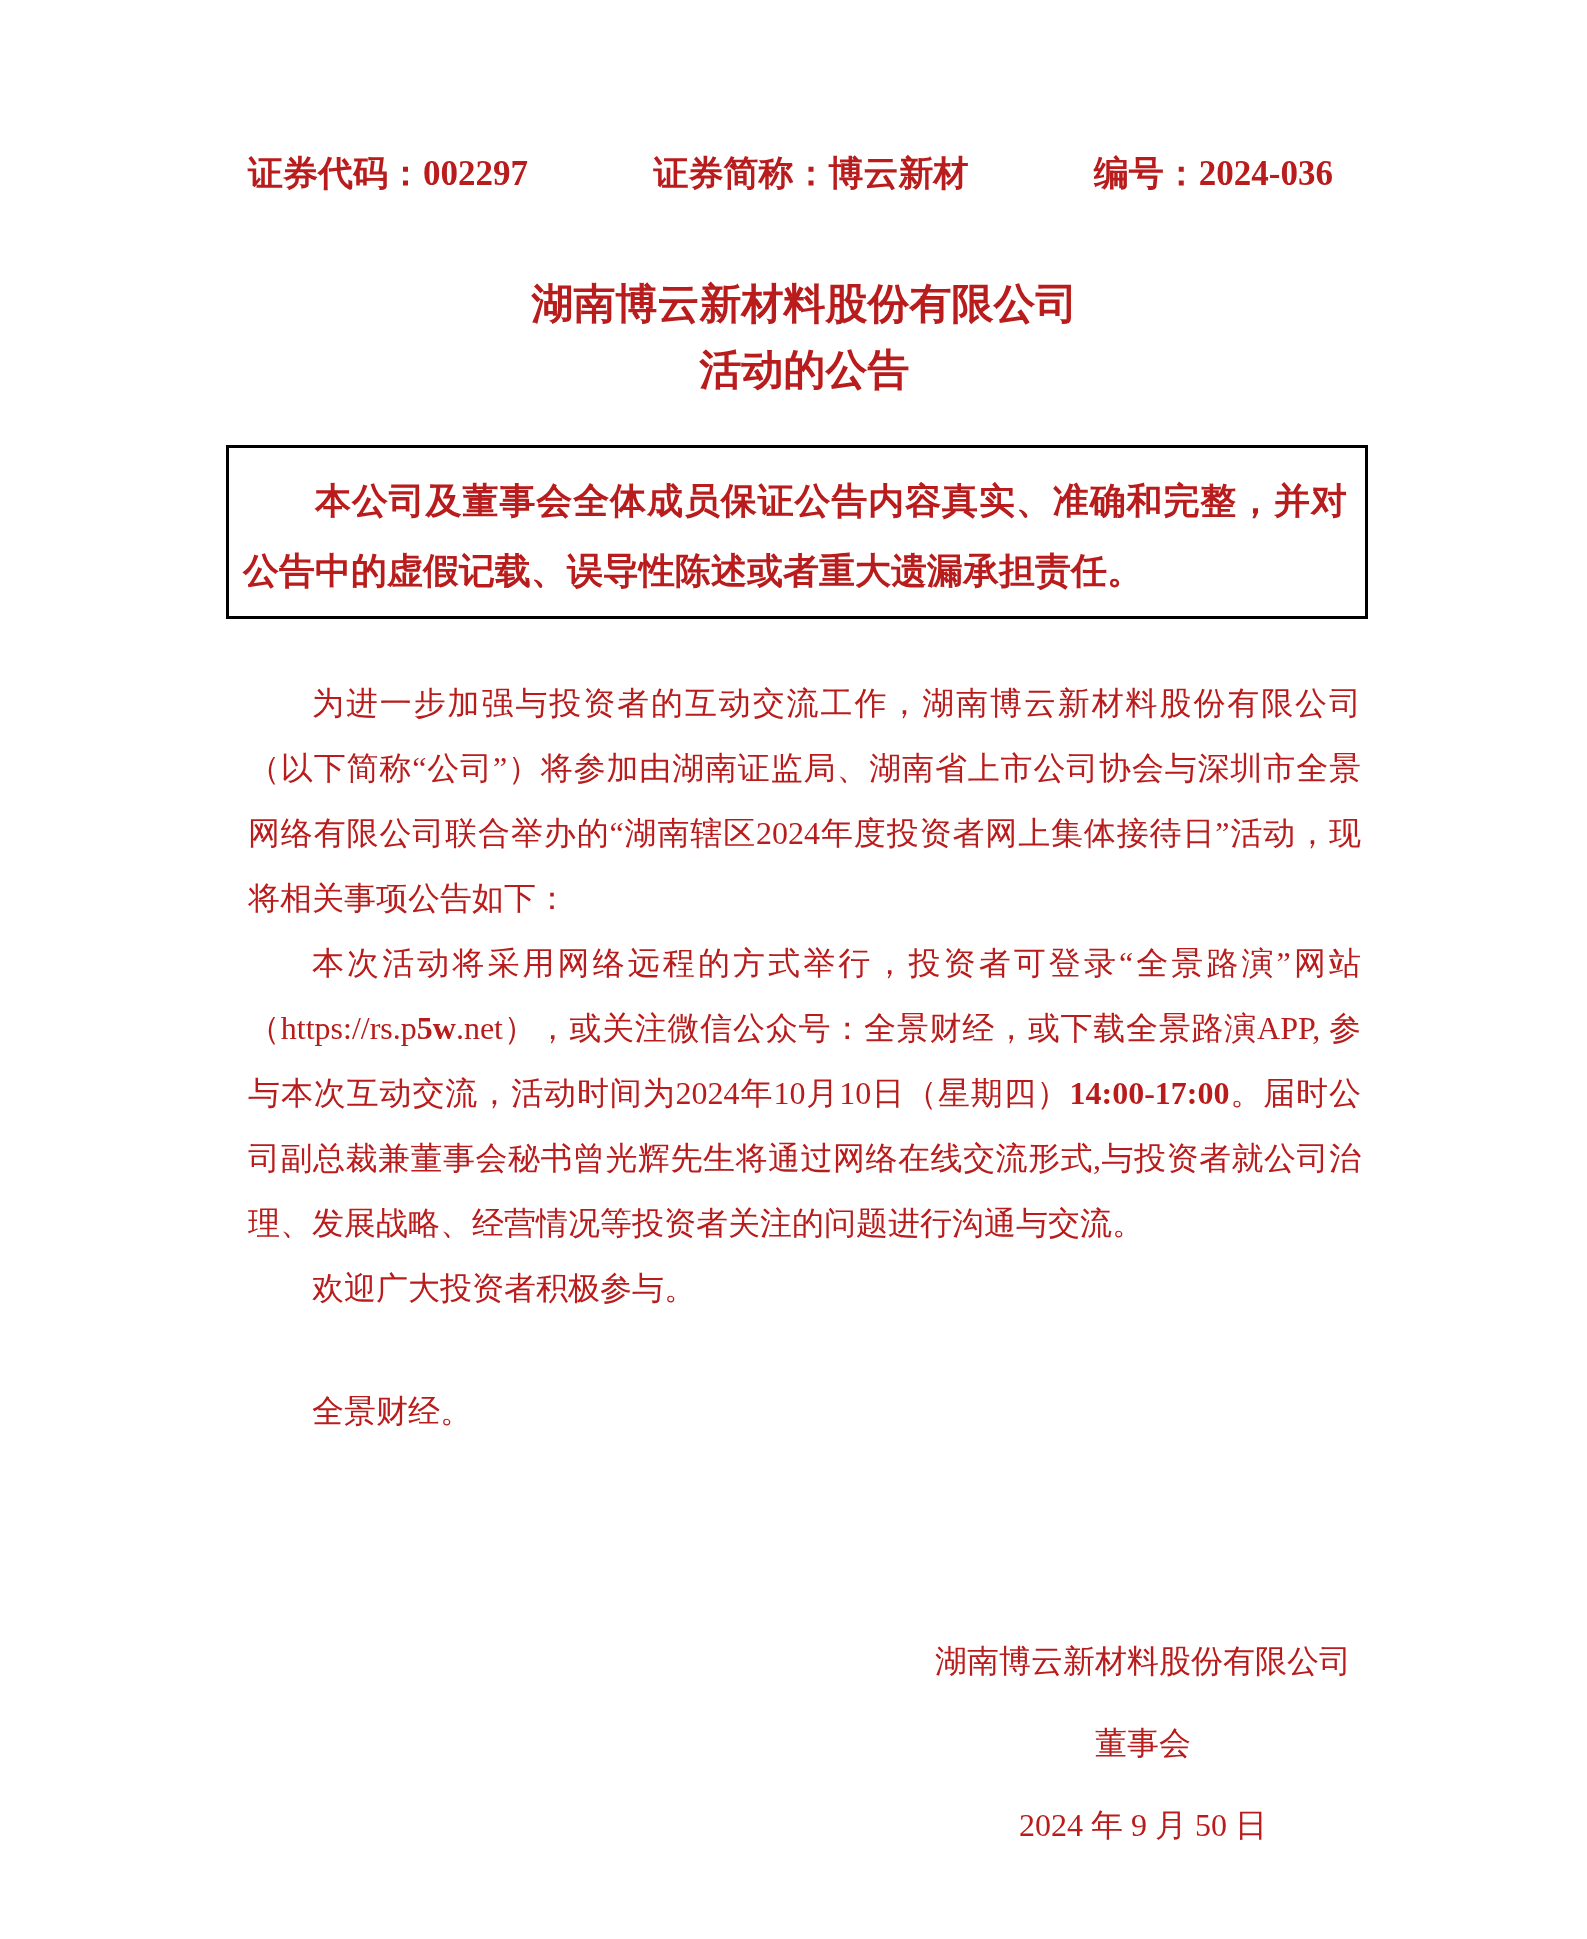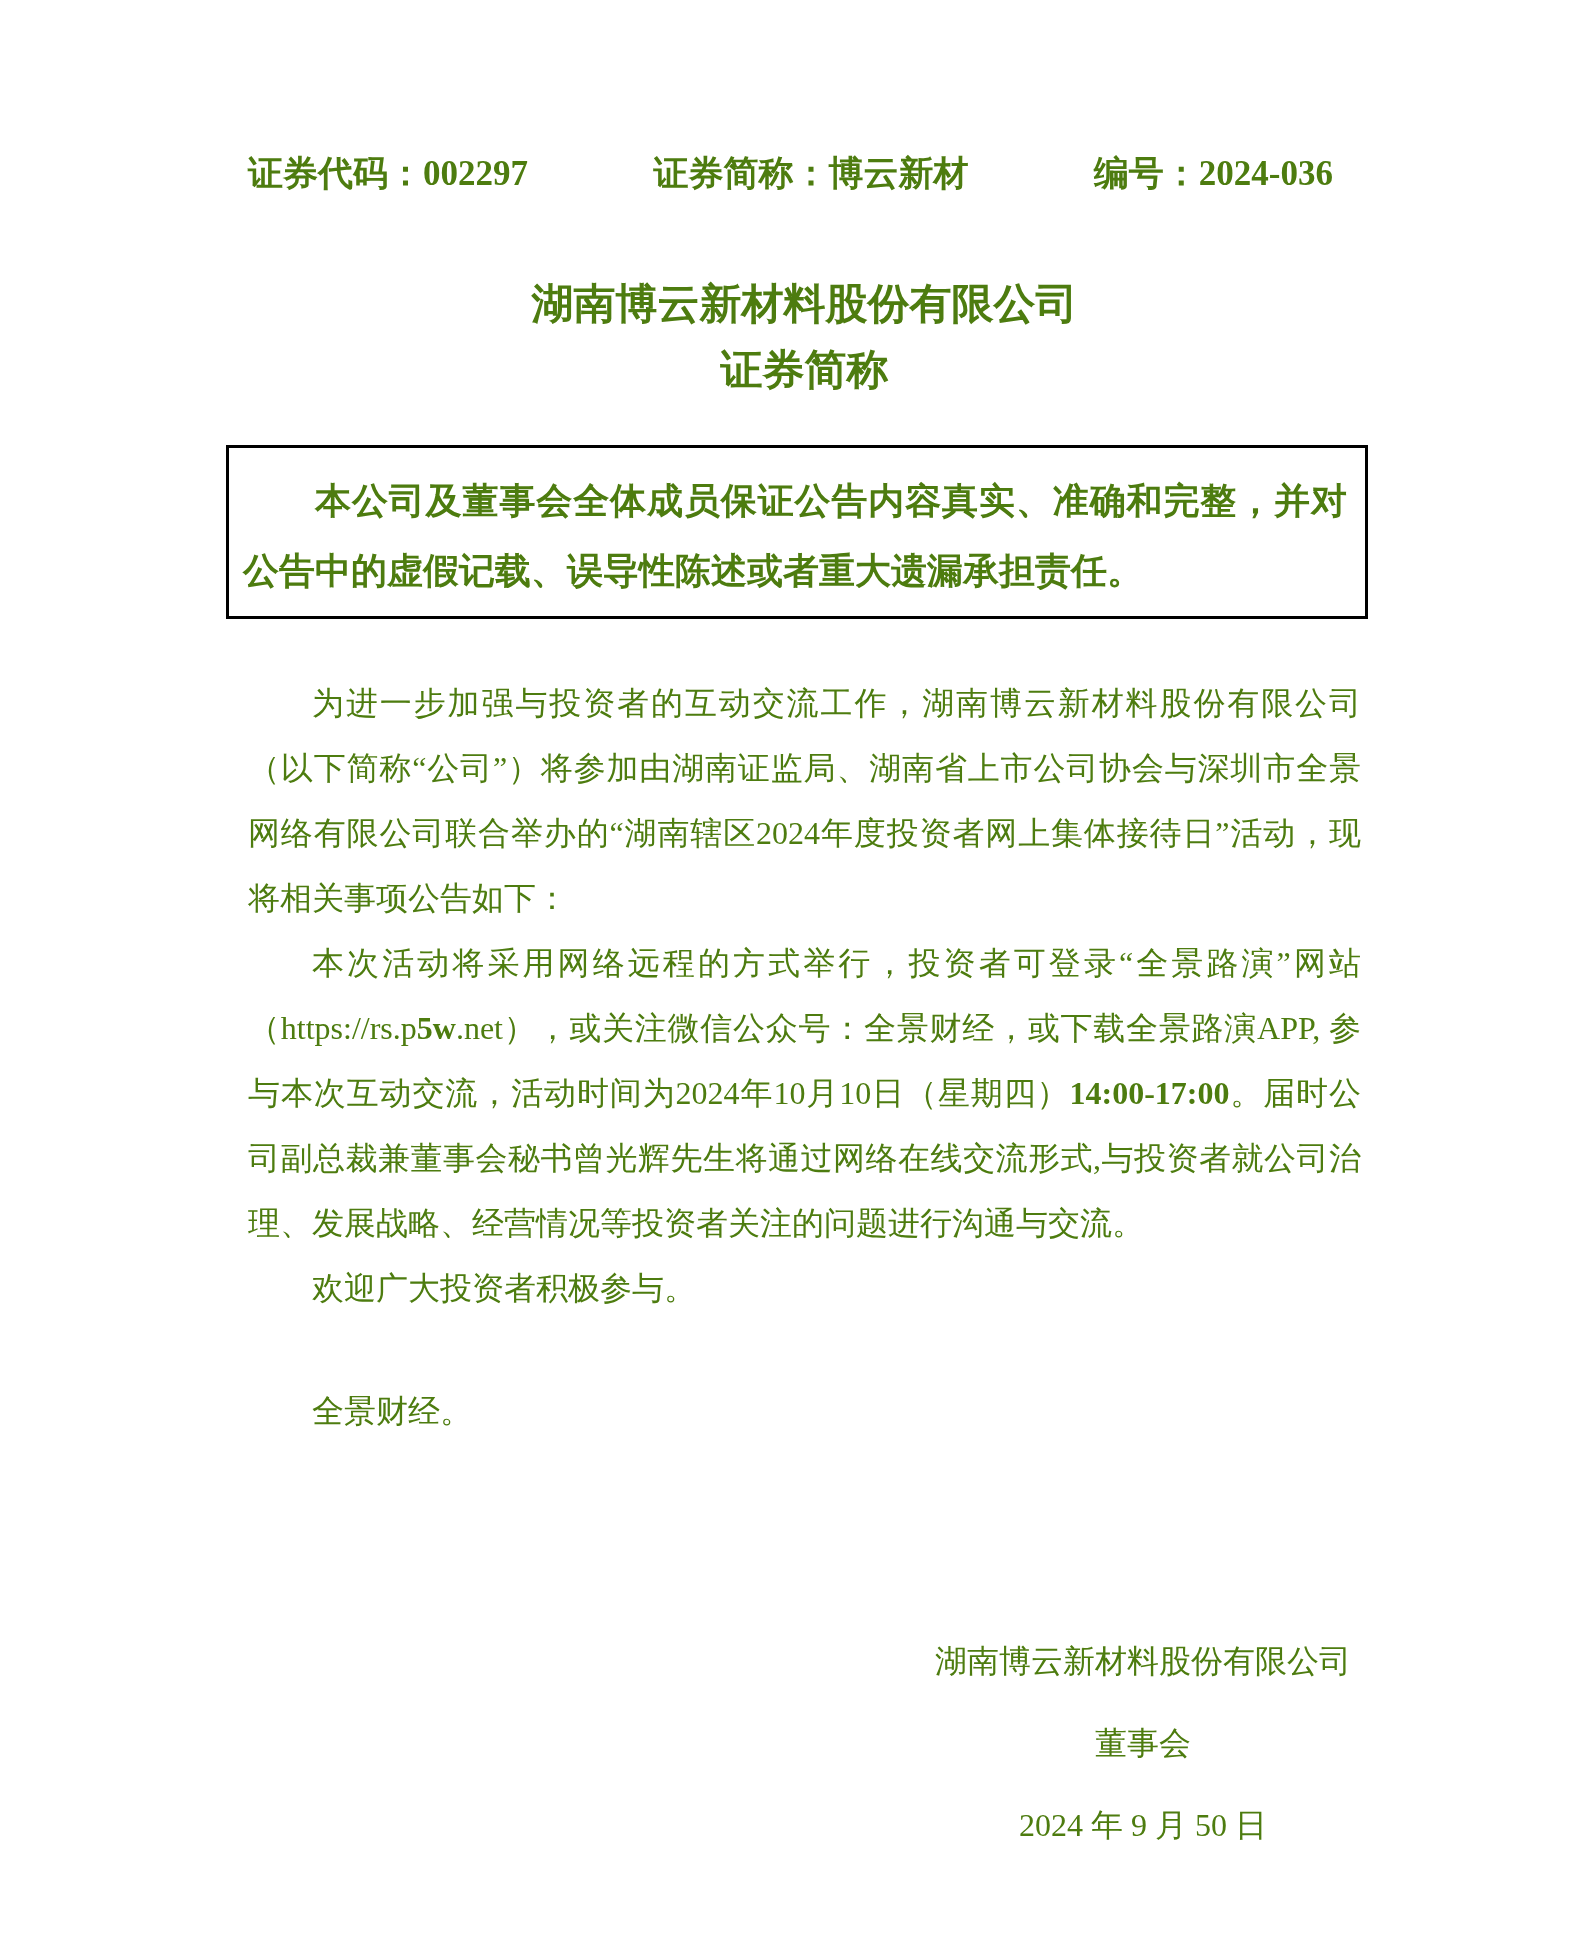--- a/index.html
+++ b/index.html
@@ -1,21 +1,21 @@
 <!DOCTYPE html>
 <html><head>
 <meta charset="utf-8">
 <style>
   html, body { margin: 0; padding: 0; background: #ffffff; }
   .page {
     position: relative;
     width: 1587px;
     height: 1939px;
     background: #ffffff;
-    color: #4d7c0f;
+    color: #b91c1c;
     font-family: "Liberation Serif", serif;
     box-sizing: border-box;
     padding: 150px 226px 0 248px;
     overflow: hidden;
   }
   .header-row {
     display: flex;
     justify-content: space-between;
     align-items: baseline;
     padding-right: 28px;
@@ -69,21 +69,21 @@
 <div class="page">
 
   <div class="header-row">
     <span>证券代码：002297</span>
     <span>证券简称：博云新材</span>
     <span>编号：2024-036</span>
   </div>
 
   <div class="title-block">
     <div>湖南博云新材料股份有限公司</div>
-    <div>证券简称</div>
+    <div>活动的公告</div>
   </div>
 
   <div class="disclaimer-box">
     <p>本公司及董事会全体成员保证公告内容真实、准确和完整，并对公告中的虚假记载、误导性陈述或者重大遗漏承担责任。</p>
   </div>
 
   <div class="body-block">
     <p>为进一步加强与投资者的互动交流工作，湖南博云新材料股份有限公司（以下简称“公司”）将参加由湖南证监局、湖南省上市公司协会与深圳市全景网络有限公司联合举办的“湖南辖区2024年度投资者网上集体接待日”活动，现将相关事项公告如下：</p>
     <p><span>本次活动将采用网络远程的方式举行，投资者可登录“全景路演”网站（</span><span>https://rs.p</span><span class="bold-run">5w</span><span>.net</span><span>），或关注微信公众号：全景财经，或下载全景路演APP, 参与本次互动交流，活动时间为2024年10月10日（星期四）</span><span class="bold-run">14:00-17:00</span><span>。届时公司副总裁兼董事会秘书曾光辉先生将通过网络在线交流形式,与投资者就公司治理、发展战略、经营情况等投资者关注的问题进行沟通与交流。</span></p>
     <p>欢迎广大投资者积极参与。</p>

